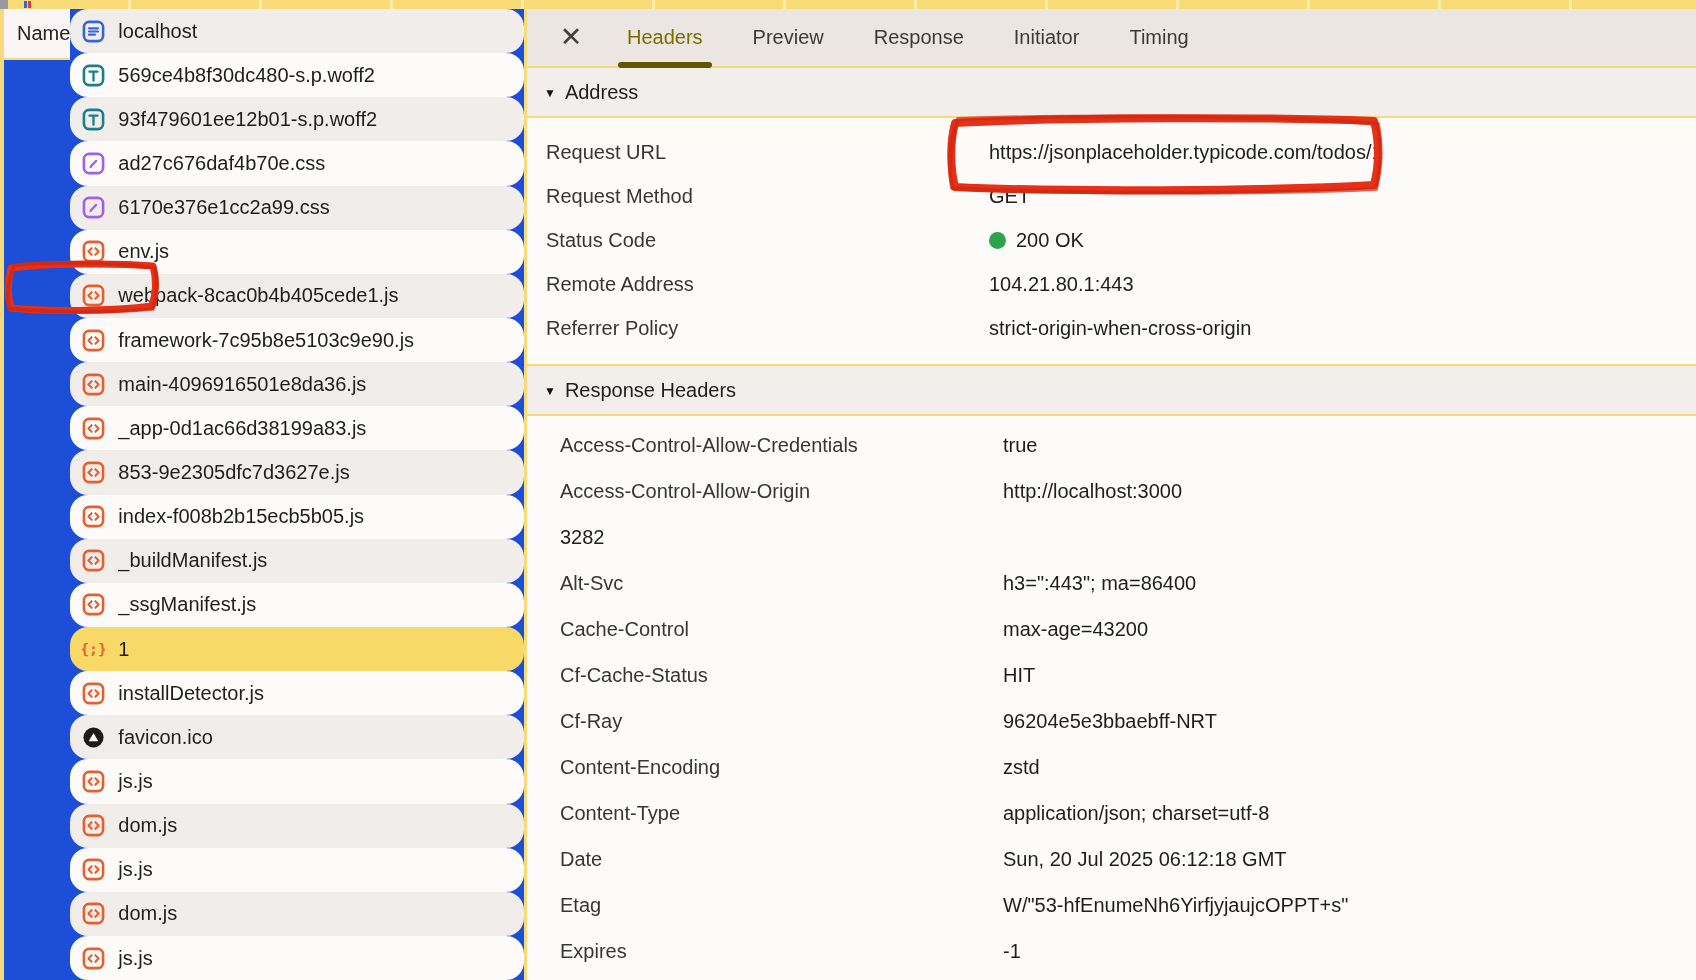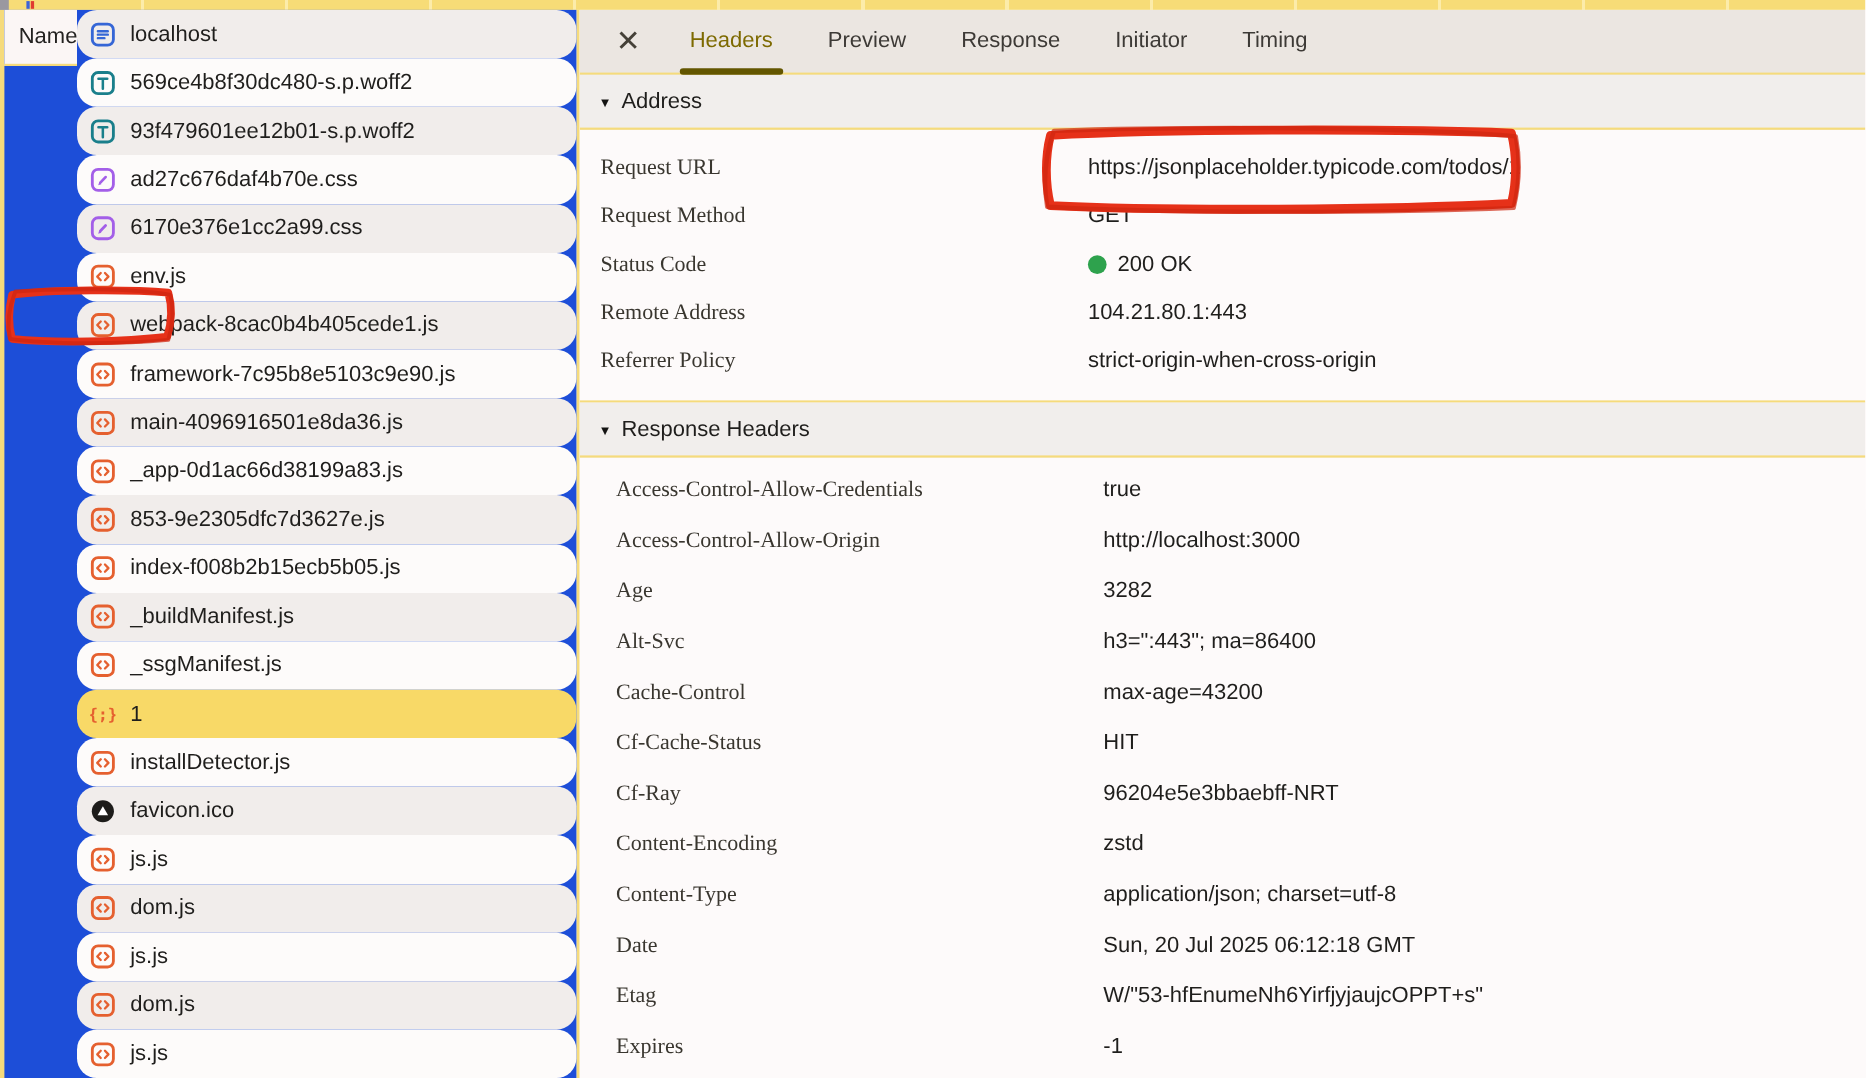--- a/index.html
+++ b/index.html
@@ -50,21 +50,21 @@
 
   .section-header{height:50px;flex:0 0 auto;background:#f1eeec;border-bottom:2px solid #f5db7c;
         display:flex;align-items:center;padding-left:17px;gap:9px;font-size:20px;color:#1f1e1c;}
   .tri{font-size:12px;color:#141312;transform:translateY(1px);}
   .kv-list{flex:0 0 auto;}
   .section-general .kv-list{padding:12px 0 14px;border-bottom:2px solid #f5db7c;}
   .section-response .kv-list{padding:6px 0 0;margin-left:14px;}
   .kv-row{display:flex;align-items:center;padding-left:19px;}
   .section-general .kv-row{height:44px;}
   .section-response .kv-row{height:46px;}
-  .kv-label{width:443px;flex:0 0 auto;font-size:20px;color:#39362f;font-family:Liberation Serif, serif;}
+  .kv-label{width:443px;flex:0 0 auto;font-size:20px;color:#39362f;}
   .kv-value{font-size:20px;color:#1f1e1c;display:flex;align-items:center;gap:10px;white-space:nowrap;}
   .dot{width:17px;height:17px;border-radius:50%;flex:0 0 auto;}
 
   
   .anno{position:absolute;pointer-events:none;z-index:5;}
   .anno svg{display:block;overflow:visible;}
   #anno-env{left:-3px;top:247px;width:164px;height:64px;}
   #anno-url{left:415px;top:100px;width:446px;height:90px;}
 </style>
 </head>
@@ -375,21 +375,20 @@
     </span>
   </div>
             <div class="kv-row">
     <span class="kv-label">Access-Control-Allow-Origin</span>
     <span class="kv-value">
 
       <span class="kv-value-text">http://localhost:3000</span>
     </span>
   </div>
             <div class="kv-row">
-    <span class="kv-label">Age</span>
     <span class="kv-value">
 
       <span class="kv-value-text">3282</span>
     </span>
   </div>
             <div class="kv-row">
     <span class="kv-label">Alt-Svc</span>
     <span class="kv-value">
 
       <span class="kv-value-text">h3=":443"; ma=86400</span>

